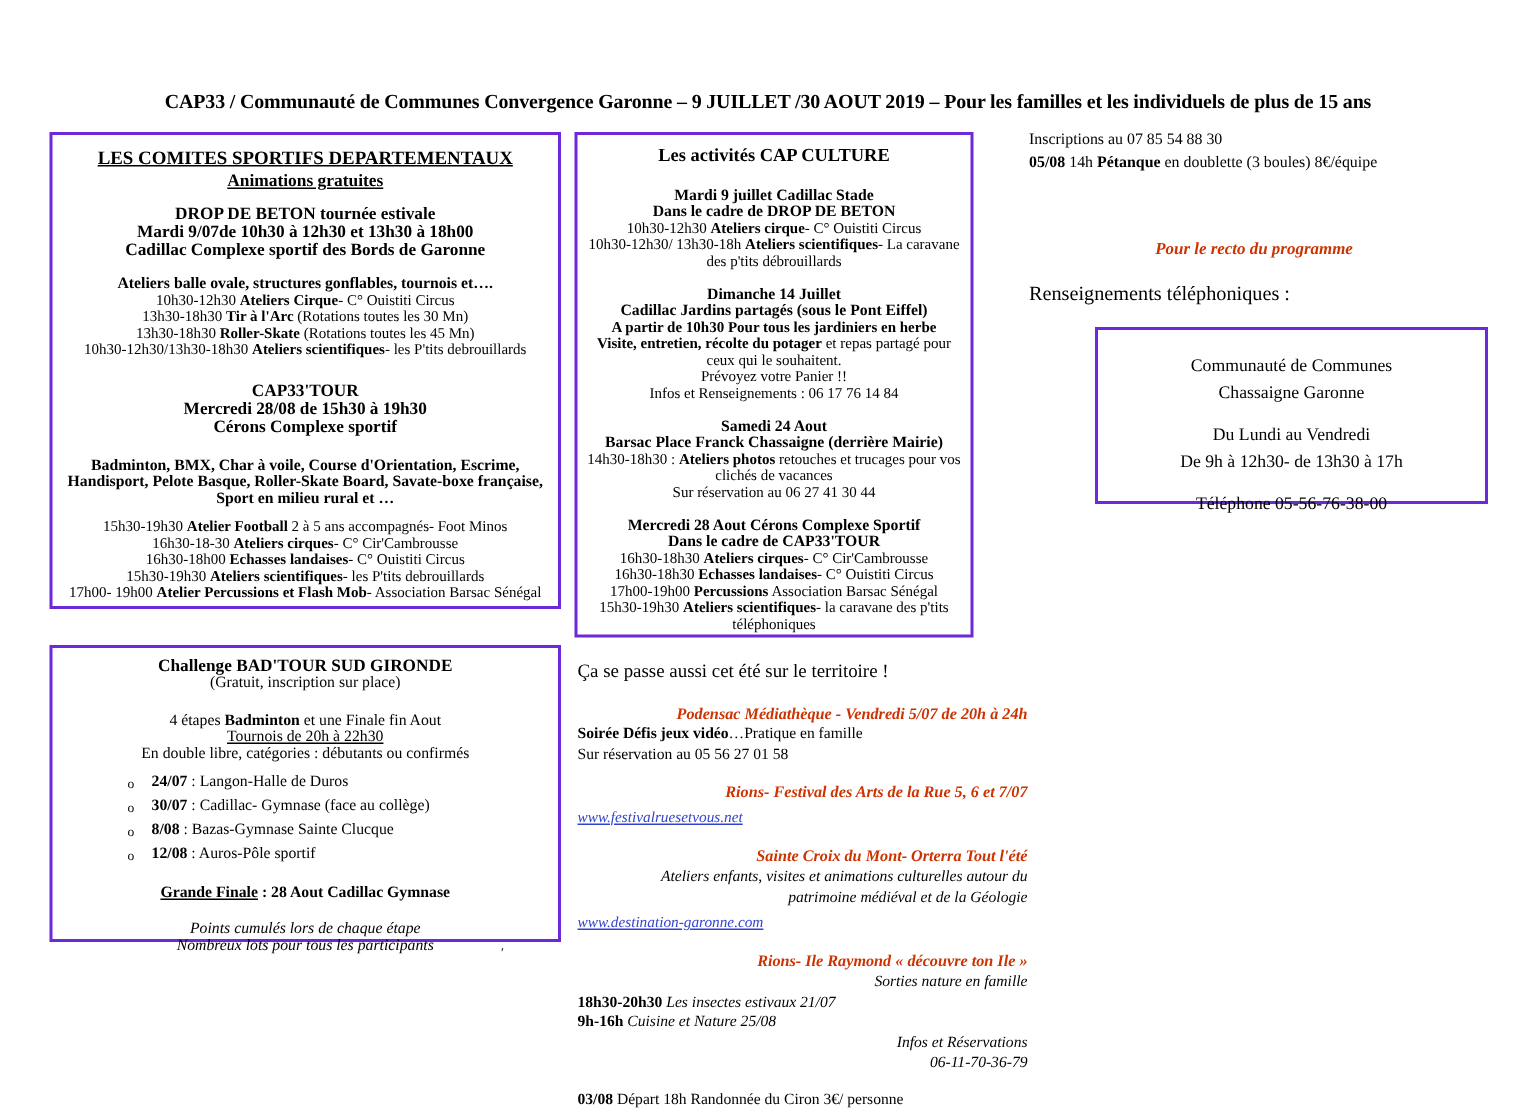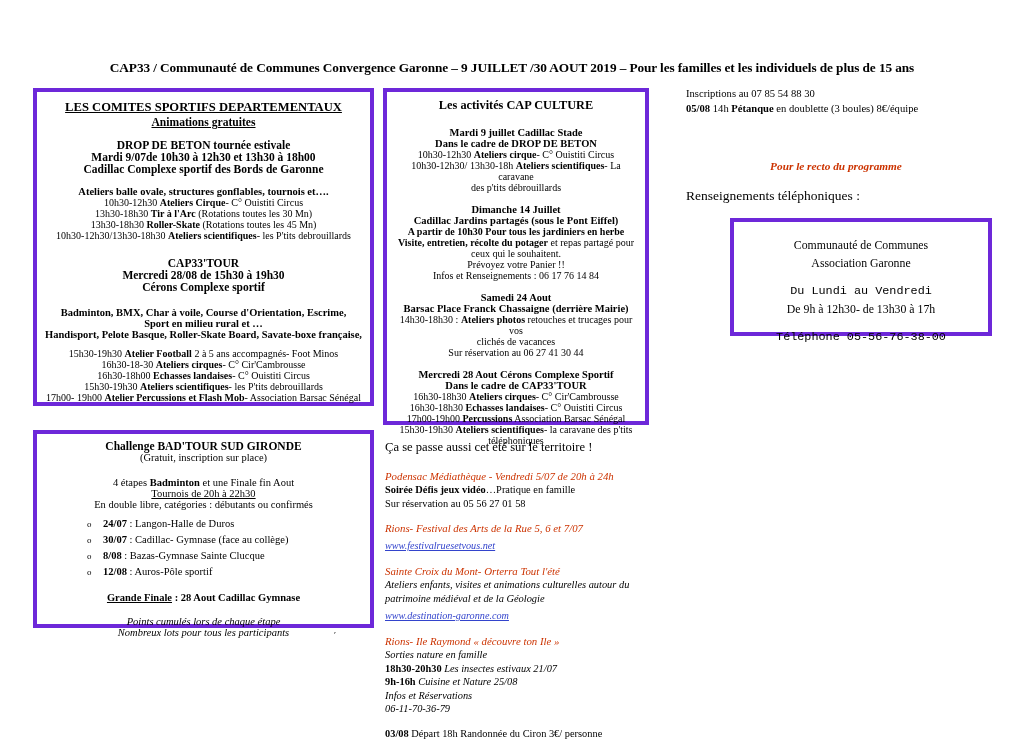--- a/index.html
+++ b/index.html
@@ -29,21 +29,21 @@
     width: 1024px;
     text-align: center;
     font-weight: bold;
     font-size: 13.3px;
     letter-spacing: -0.1px;
   }
 
   
   .box {
     position: absolute;
-    border: 4px solid #6d28d9;
+    border: 2px solid #6d28d9;
     box-sizing: border-box;
   }
 
   
   #box-comites {
     left: 33px;
     top: 88px;
     width: 341px;
     height: 318px;
     padding: 6px 6px 0 6px;
@@ -119,30 +119,31 @@
     top: 440px;
     width: 300px;
   }
   #territoire .lead {
     font-size: 12.6px;
     margin-bottom: 14px;
   }
   .ev { margin-bottom: 11px; }
   .ev-title {
     color: #cc3300;
-    font-weight: normal;
+    font-weight: bold;
     font-style: italic;
     font-size: 10.8px;
     line-height: 14px;
+    text-align: right;
   }
   .ev-line {
     font-size: 10.4px;
     line-height: 13.5px;
   }
-  .ev-line.it { font-style: italic; }
+  .ev-line.it { font-style: italic; text-align: right; }
   .lnk {
     color: #3344cc;
     text-decoration: underline;
     font-style: italic;
     font-size: 10.2px;
   }
 
   
   #insc {
     position: absolute;
@@ -174,21 +175,21 @@
     top: 218px;
     width: 262px;
     height: 118px;
     padding: 14px 8px 0 8px;
     text-align: center;
   }
   #box-contact .ln {
     font-size: 11.8px;
     line-height: 18px;
   }
-  #box-contact .sp { margin-top: 10px; font-family: Liberation Mono, monospace; }
+  #box-contact .sp { margin-top: 10px; }
 
   .tick {
     position: absolute;
     left: 334px;
     top: 630px;
     font-size: 9px;
   }
 </style>
 </head>
 <body>
@@ -225,22 +226,22 @@
 
     <div style="height:16px"></div>
 
     <div class="ctr b s115">CAP33'TOUR</div>
     <div class="ctr b s115">Mercredi 28/08 de 15h30 à 19h30</div>
     <div class="ctr b s115">Cérons Complexe sportif</div>
 
     <div style="height:14px"></div>
 
     <div class="ctr b s105">Badminton, BMX, Char à voile, Course d'Orientation, Escrime,</div>
+    <div class="ctr b s105">Handisport, Pelote Basque, Roller-Skate Board, Savate-boxe française,</div>
     <div class="ctr b s105">Sport en milieu rural et …</div>
-    <div class="ctr b s105">Handisport, Pelote Basque, Roller-Skate Board, Savate-boxe française,</div>
 
     <div style="height:8px"></div>
 
     <div class="ctr s10">
       <span>15h30-19h30 </span><span class="b">Atelier Football</span><span> 2 à 5 ans accompagnés- Foot Minos</span>
     </div>
     <div class="ctr s10">
       <span>16h30-18-30 </span><span class="b">Ateliers cirques</span><span>- C° Cir'Cambrousse</span>
     </div>
     <div class="ctr s10">
@@ -383,19 +384,19 @@
       <span class="b">05/08</span><span> 14h </span><span class="b">Pétanque</span><span> en doublette (3 boules) 8€/équipe</span>
     </div>
   </div>
 
   <div id="renseign">Renseignements téléphoniques :</div>
 
   <div id="recto">Pour le recto du programme</div>
 
   <div class="box" id="box-contact">
     <div class="ln">Communauté de Communes</div>
-    <div class="ln">Association Garonne</div>
+    <div class="ln">Chassaigne Garonne</div>
     <div class="ln sp">Du Lundi au Vendredi</div>
     <div class="ln">De 9h à 12h30- de 13h30 à 17h</div>
     <div class="ln sp">Téléphone 05-56-76-38-00</div>
   </div>
 
 </div>
 
 </body></html>

